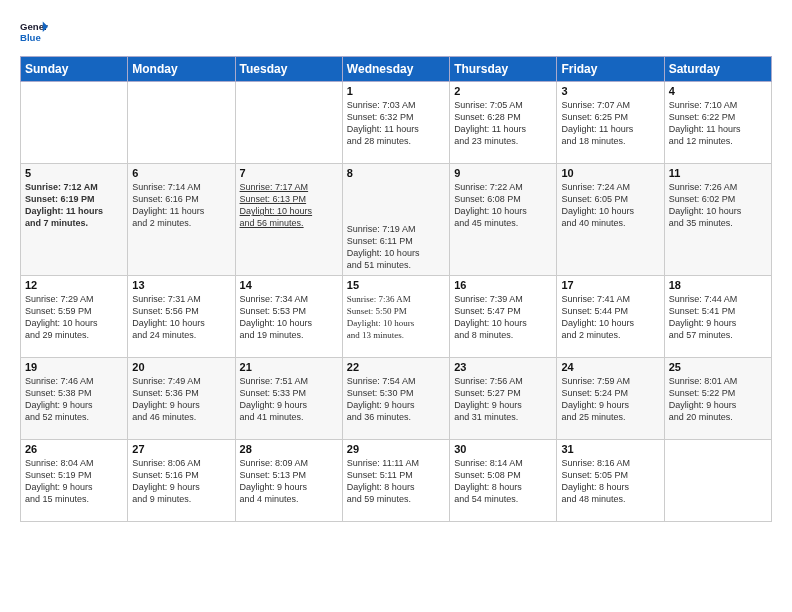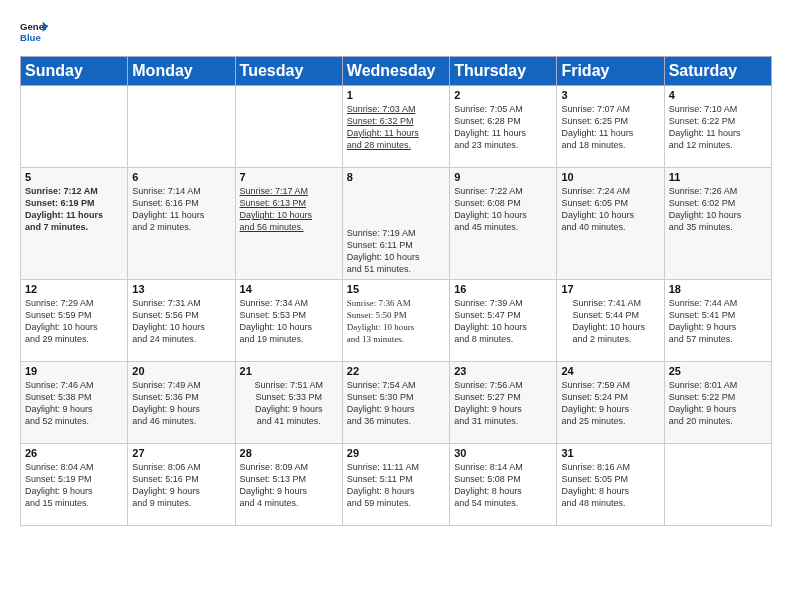--- a/index.html
+++ b/index.html
@@ -43,21 +43,21 @@
       color: #444;
     }
     .calendar {
       width: 100%;
       border-collapse: collapse;
       table-layout: fixed;
     }
     .calendar th {
       background: #1565c0;
       color: #fff;
-      font-size: 16px;
+      font-size: 12px;
       font-weight: bold;
       padding: 5px 4px;
       text-align: left;
       border: 1px solid #aac;
     }
     .calendar td {
       border: 1px solid #ccc;
       vertical-align: top;
       padding: 3px 4px;
       font-size: 9.5px;
@@ -109,21 +109,21 @@
           <th>Saturday</th>
         </tr>
     </thead>
     <tbody id="calendar-body">
     <tr>
           <td class="shaded"></td>
           <td class="shaded"></td>
           <td class="shaded"></td>
           <td>
             <div class="day-num">1</div>
-            <div class="cell-info" style="white-space: pre-line; text-decoration: underline;">Sunrise: 7:03 AM
+            <div class="cell-info" style="white-space: pre-line;">Sunrise: 7:03 AM
 Sunset: 6:32 PM
 Daylight: 11 hours
 and 28 minutes.</div>
           </td>
           <td>
             <div class="day-num">2</div>
             <div class="cell-info" style="white-space: pre-line;">Sunrise: 7:05 AM
 Sunset: 6:28 PM
 Daylight: 11 hours
 and 23 minutes.</div>
@@ -225,21 +225,21 @@
           </td>
           <td>
             <div class="day-num">16</div>
             <div class="cell-info" style="white-space: pre-line;">Sunrise: 7:39 AM
 Sunset: 5:47 PM
 Daylight: 10 hours
 and 8 minutes.</div>
           </td>
           <td>
             <div class="day-num">17</div>
-            <div class="cell-info" style="white-space: pre-line; margin-left: 11px;">Sunrise: 7:41 AM
+            <div class="cell-info" style="white-space: pre-line;">Sunrise: 7:41 AM
 Sunset: 5:44 PM
 Daylight: 10 hours
 and 2 minutes.</div>
           </td>
           <td>
             <div class="day-num">18</div>
             <div class="cell-info" style="white-space: pre-line;">Sunrise: 7:44 AM
 Sunset: 5:41 PM
 Daylight: 9 hours
 and 57 minutes.</div>
@@ -255,21 +255,21 @@
           </td>
           <td>
             <div class="day-num">20</div>
             <div class="cell-info" style="white-space: pre-line;">Sunrise: 7:49 AM
 Sunset: 5:36 PM
 Daylight: 9 hours
 and 46 minutes.</div>
           </td>
           <td>
             <div class="day-num">21</div>
-            <div class="cell-info" style="white-space: pre-line; text-align: center;">Sunrise: 7:51 AM
+            <div class="cell-info" style="white-space: pre-line;">Sunrise: 7:51 AM
 Sunset: 5:33 PM
 Daylight: 9 hours
 and 41 minutes.</div>
           </td>
           <td>
             <div class="day-num">22</div>
             <div class="cell-info" style="white-space: pre-line;">Sunrise: 7:54 AM
 Sunset: 5:30 PM
 Daylight: 9 hours
 and 36 minutes.</div>

